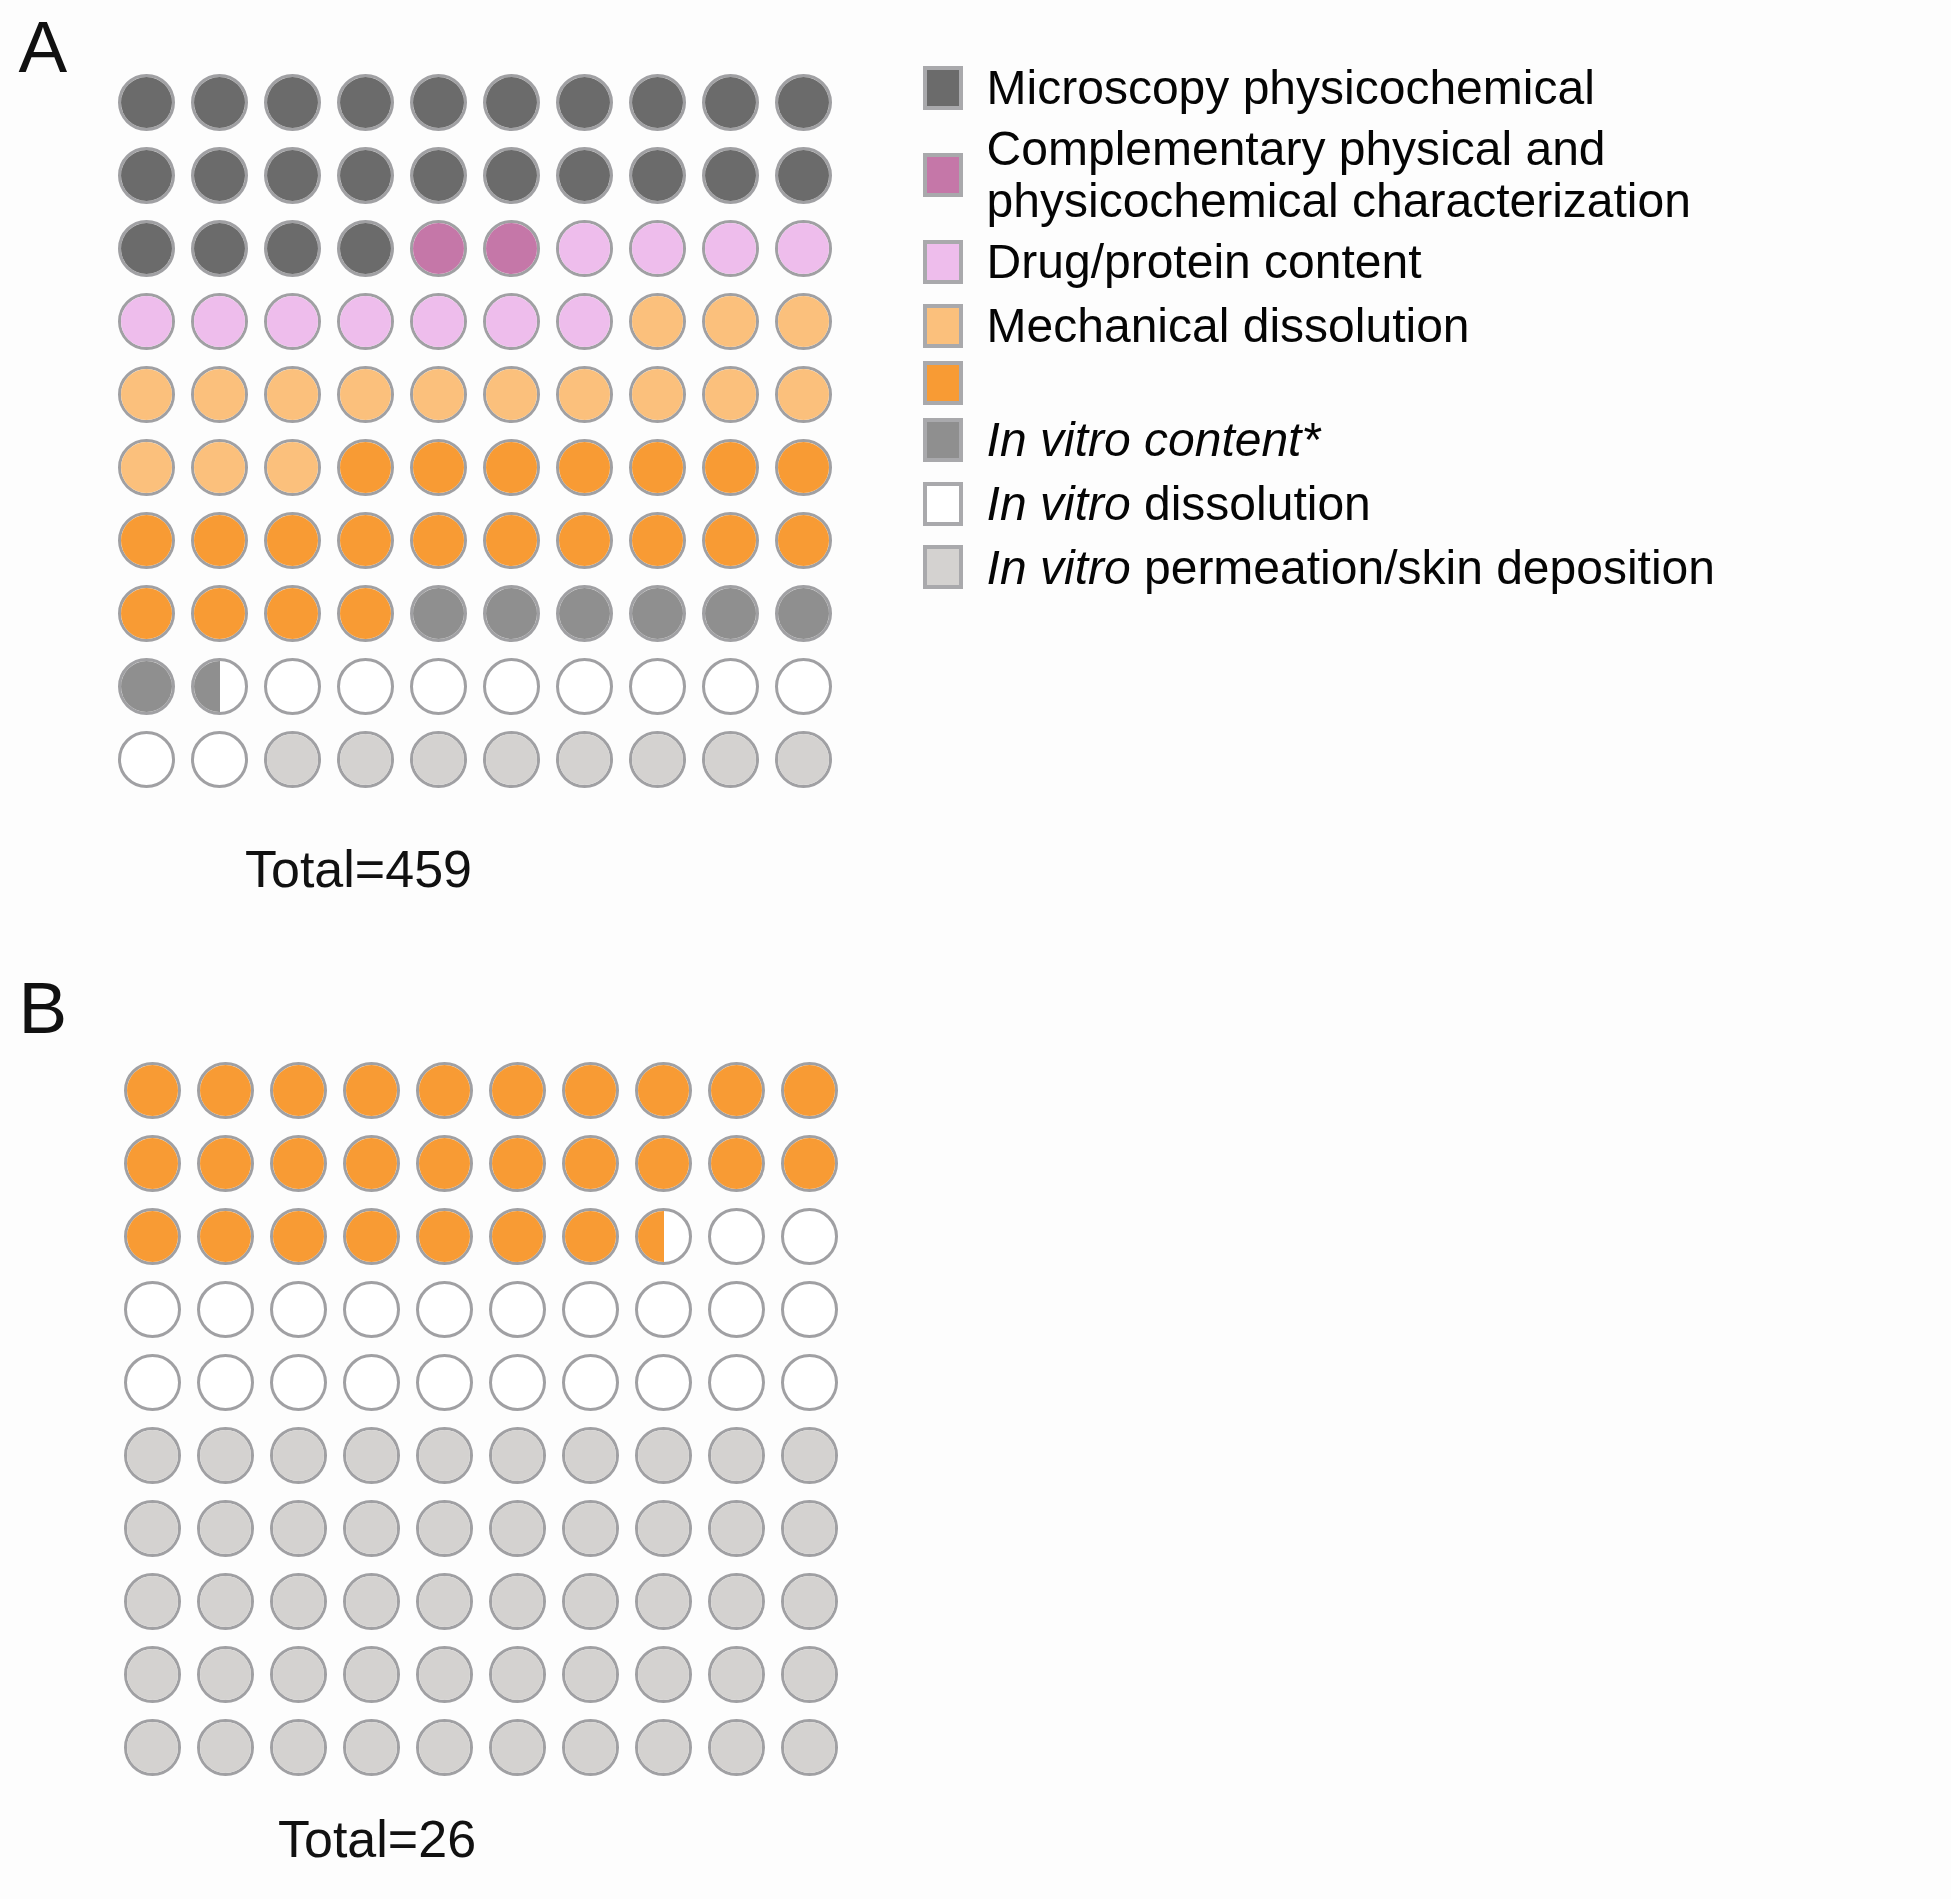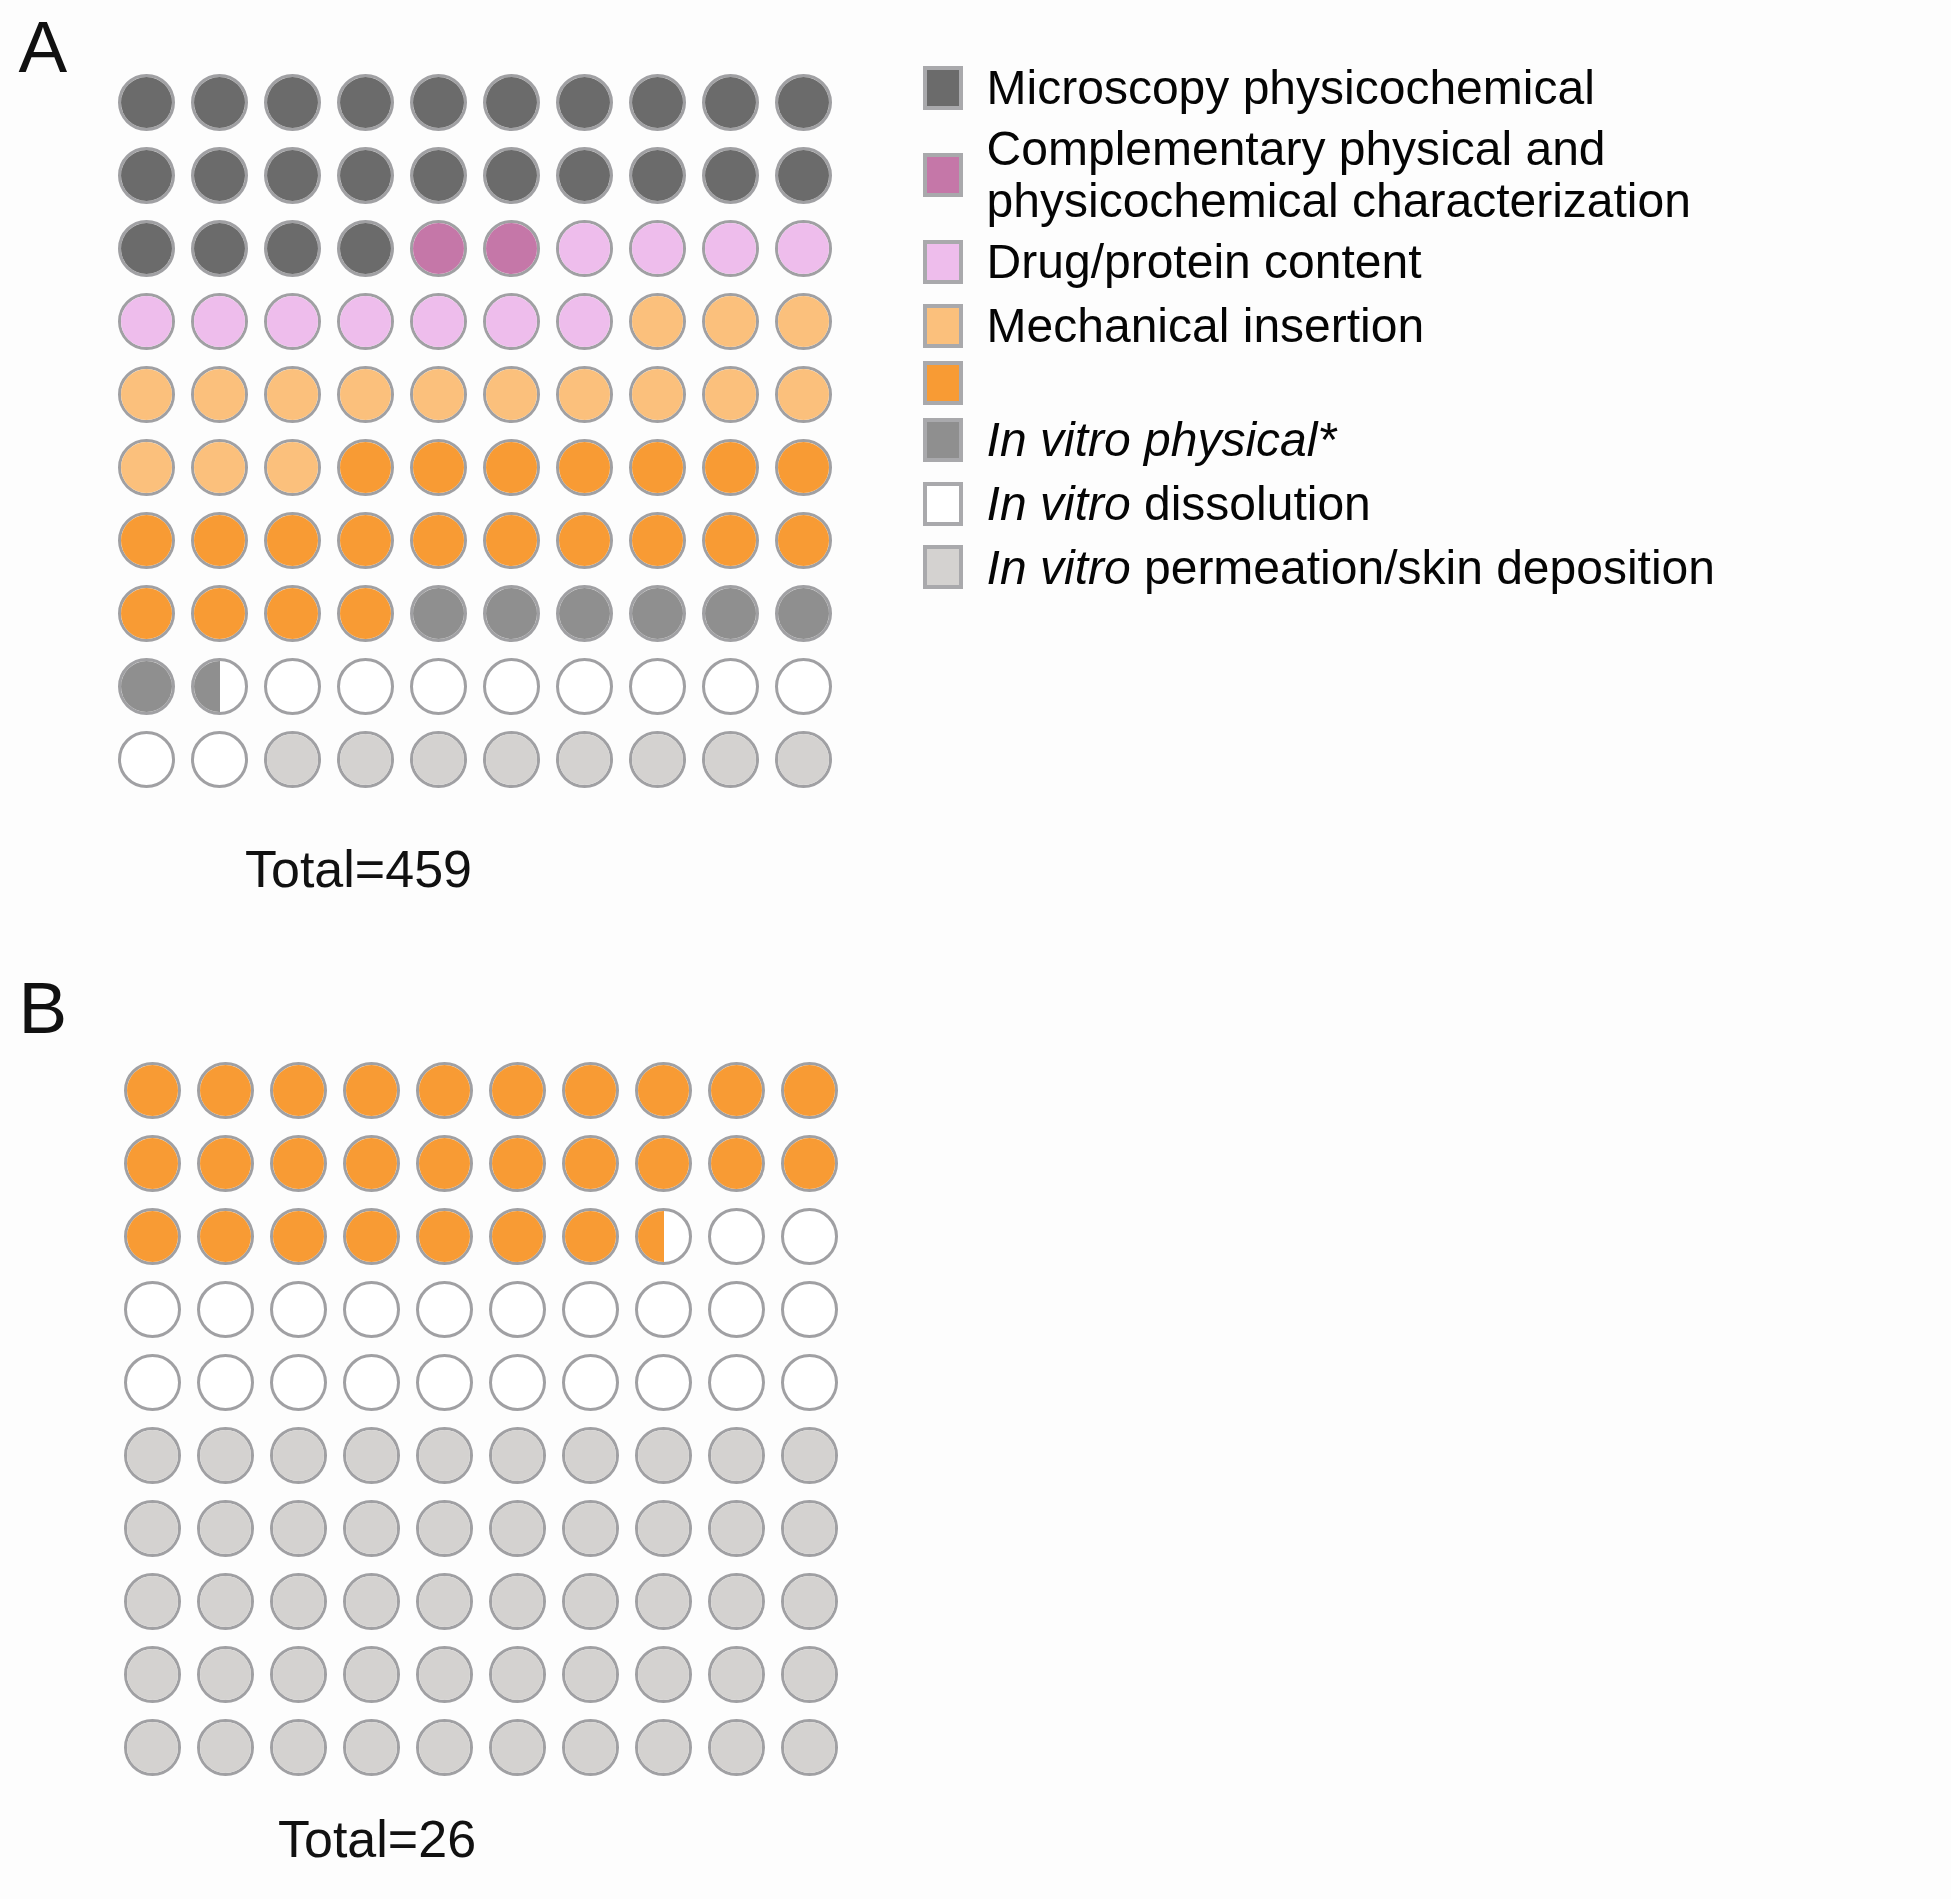--- a/index.html
+++ b/index.html
@@ -586,28 +586,28 @@
         <span class="legend-swatch" style="background: rgb(197, 119, 168);"></span>
         <span class="legend-text tight">Complementary physical and
 physicochemical characterization</span>
       </div>
       <div class="legend-item">
         <span class="legend-swatch" style="background: rgb(238, 189, 236);"></span>
         <span class="legend-text">Drug/protein content</span>
       </div>
       <div class="legend-item">
         <span class="legend-swatch" style="background: rgb(251, 192, 124);"></span>
-        <span class="legend-text">Mechanical insertion</span>
+        <span class="legend-text">Mechanical dissolution</span>
       </div>
       <div class="legend-item">
         <span class="legend-swatch" style="background: rgb(248, 155, 52);"></span>
       </div>
       <div class="legend-item">
         <span class="legend-swatch" style="background: rgb(143, 143, 143);"></span>
-        <span class="legend-text"><span class="ital">In vitro </span><span class="ital">physical*</span></span>
+        <span class="legend-text"><span class="ital">In vitro </span><span class="ital">content*</span></span>
       </div>
       <div class="legend-item">
         <span class="legend-swatch" style="background: rgb(255, 255, 255);"></span>
         <span class="legend-text"><span class="ital">In vitro </span>dissolution</span>
       </div>
       <div class="legend-item">
         <span class="legend-swatch" style="background: rgb(212, 210, 208);"></span>
         <span class="legend-text"><span class="ital">In vitro </span>permeation/skin deposition</span>
       </div>
     </div>

